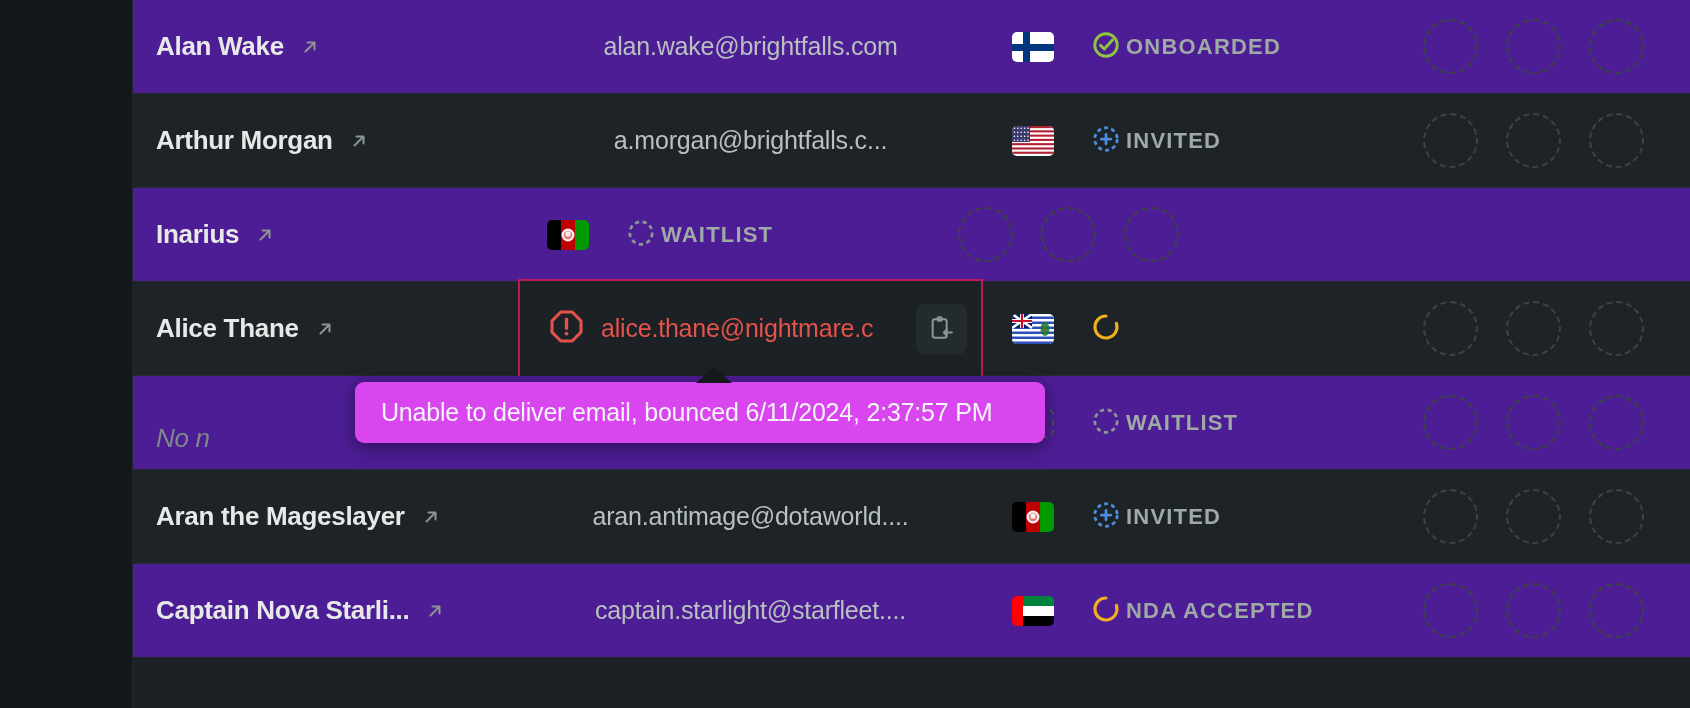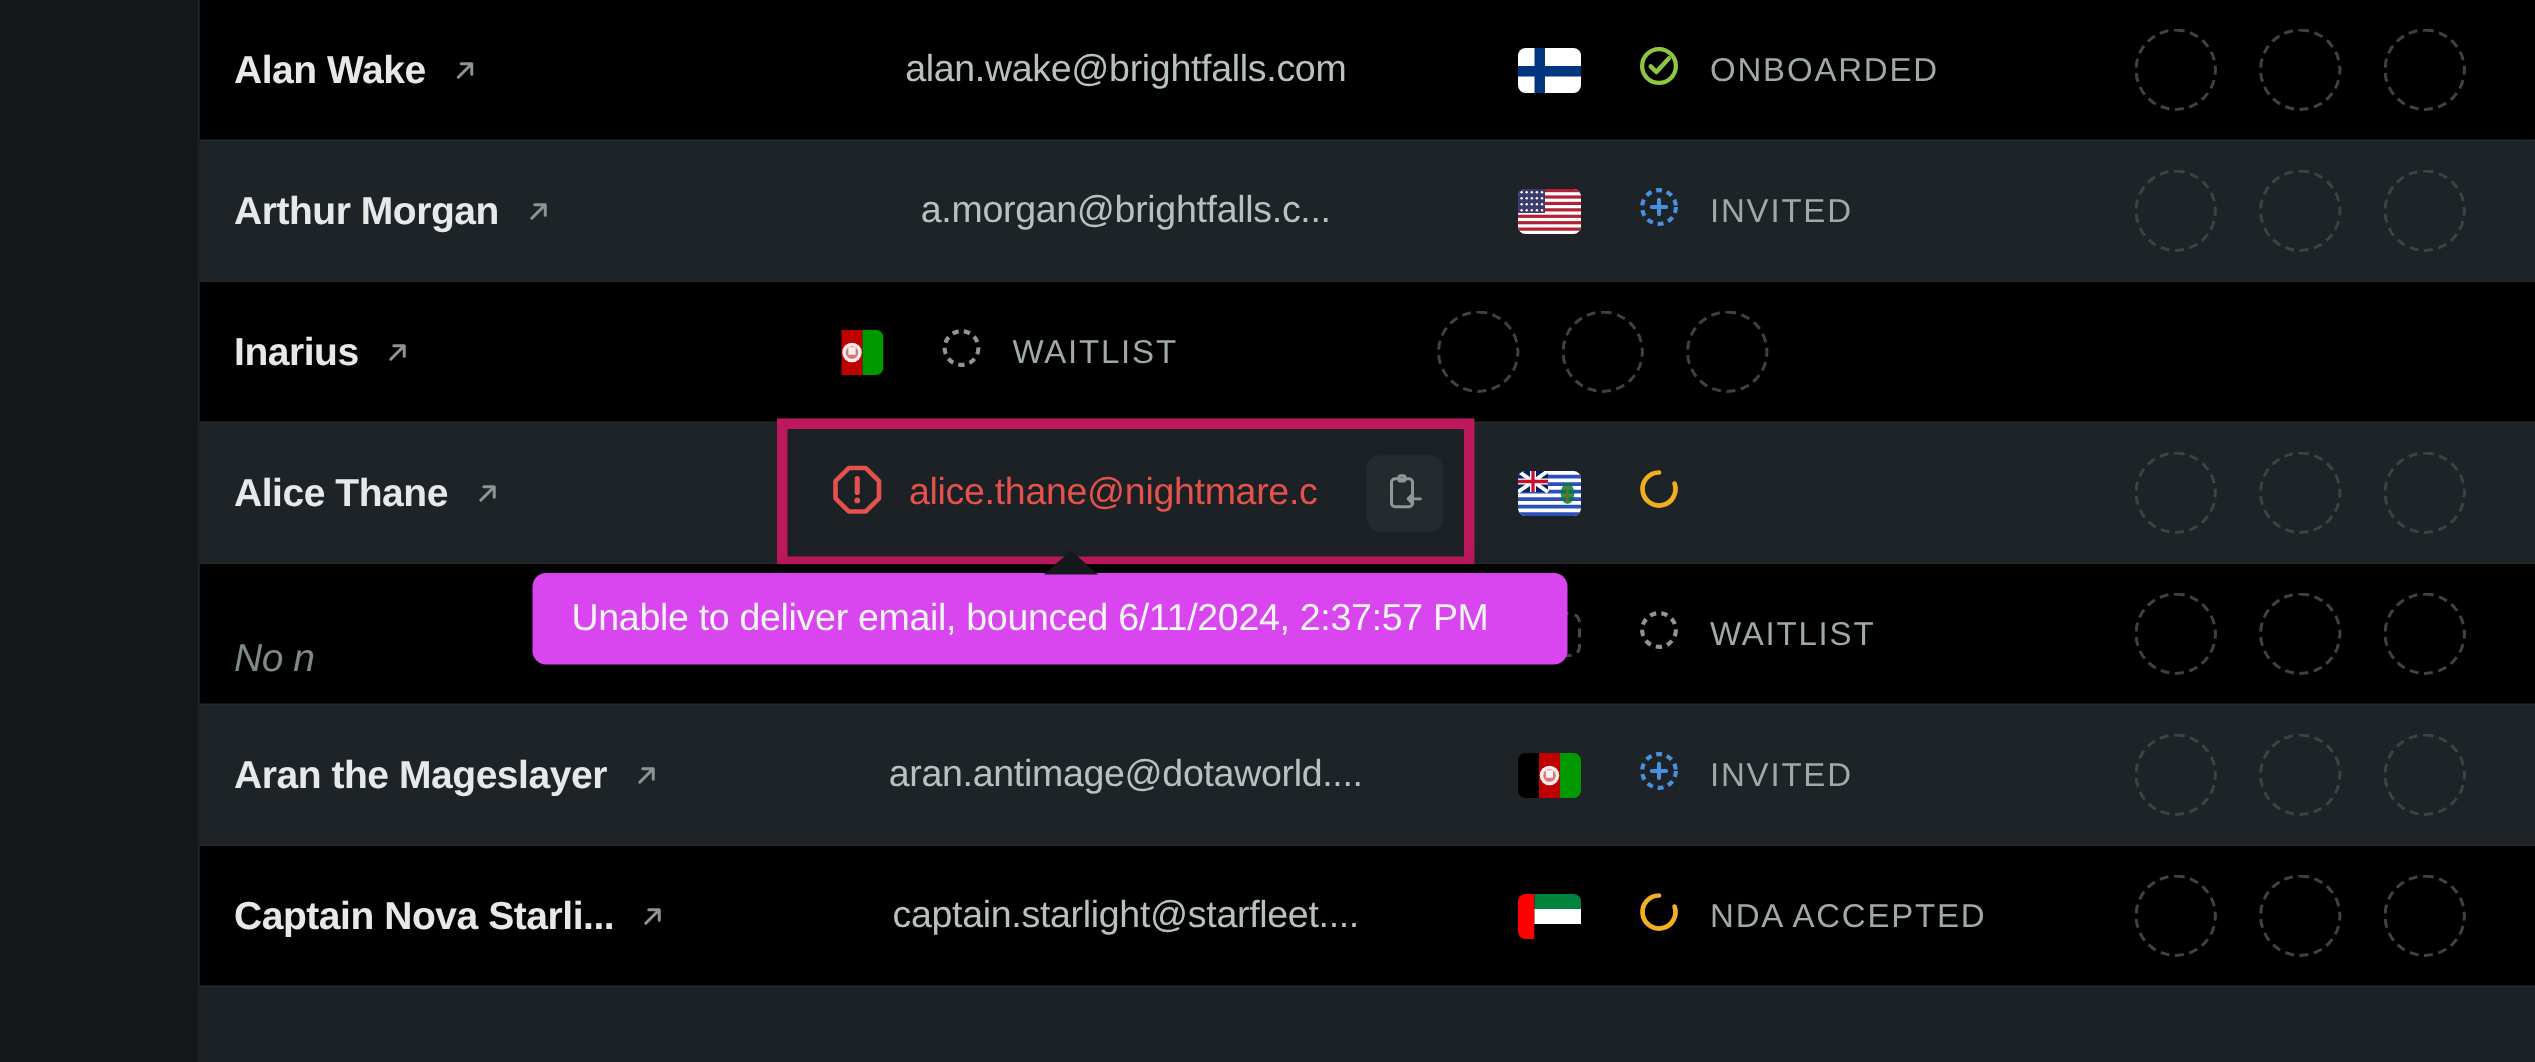--- a/index.html
+++ b/index.html
@@ -32,21 +32,21 @@
     height: 708px;
     background: #1b2124;
     overflow: hidden;
   }
   .row {
     position: relative;
     display: flex;
     align-items: center;
     height: 94px;
     border-bottom: 1px solid #242b2e;
-    background: #000000;
+    background: #4c1d95;
   }
   .row.alt { background: #1d2326; }
   .cell-name {
     flex: 0 0 385px;
     display: flex;
     align-items: center;
     padding-left: 23px;
     gap: 14px;
     min-width: 0;
   }
@@ -83,21 +83,21 @@
     color: #b9c1bf;
     white-space: nowrap;
     overflow: hidden;
     letter-spacing: -0.2px;
   }
   .email-error-box {
     position: relative;
     display: flex;
     align-items: center;
     gap: 16px;
-    border: 7px solid #be185d;
+    border: 2px solid #be185d;
     background: #1b2124;
     height: 99px;
     width: 472px;
     padding-left: 28px;
     box-sizing: border-box;
   }
   .email-text.error { color: #e4524b; }
   .copy-btn {
     position: absolute;
     right: 14px;
@@ -131,22 +131,23 @@
     width: 42px;
     height: 30px;
     border-radius: 7px;
     border: 2px dashed #4a5351;
     box-sizing: border-box;
   }
   .cell-status {
     flex: 0 0 330px;
     display: flex;
     align-items: center;
-    gap: 19px;
+    gap: 5px;
     padding-left: 8px;
+    font-weight: bold;
   }
   .status-label {
     font-size: 22px;
     letter-spacing: 1.2px;
     color: #9fa9a6;
     white-space: nowrap;
   }
   .cell-avatars {
     flex: 1 1 auto;
     display: flex;

